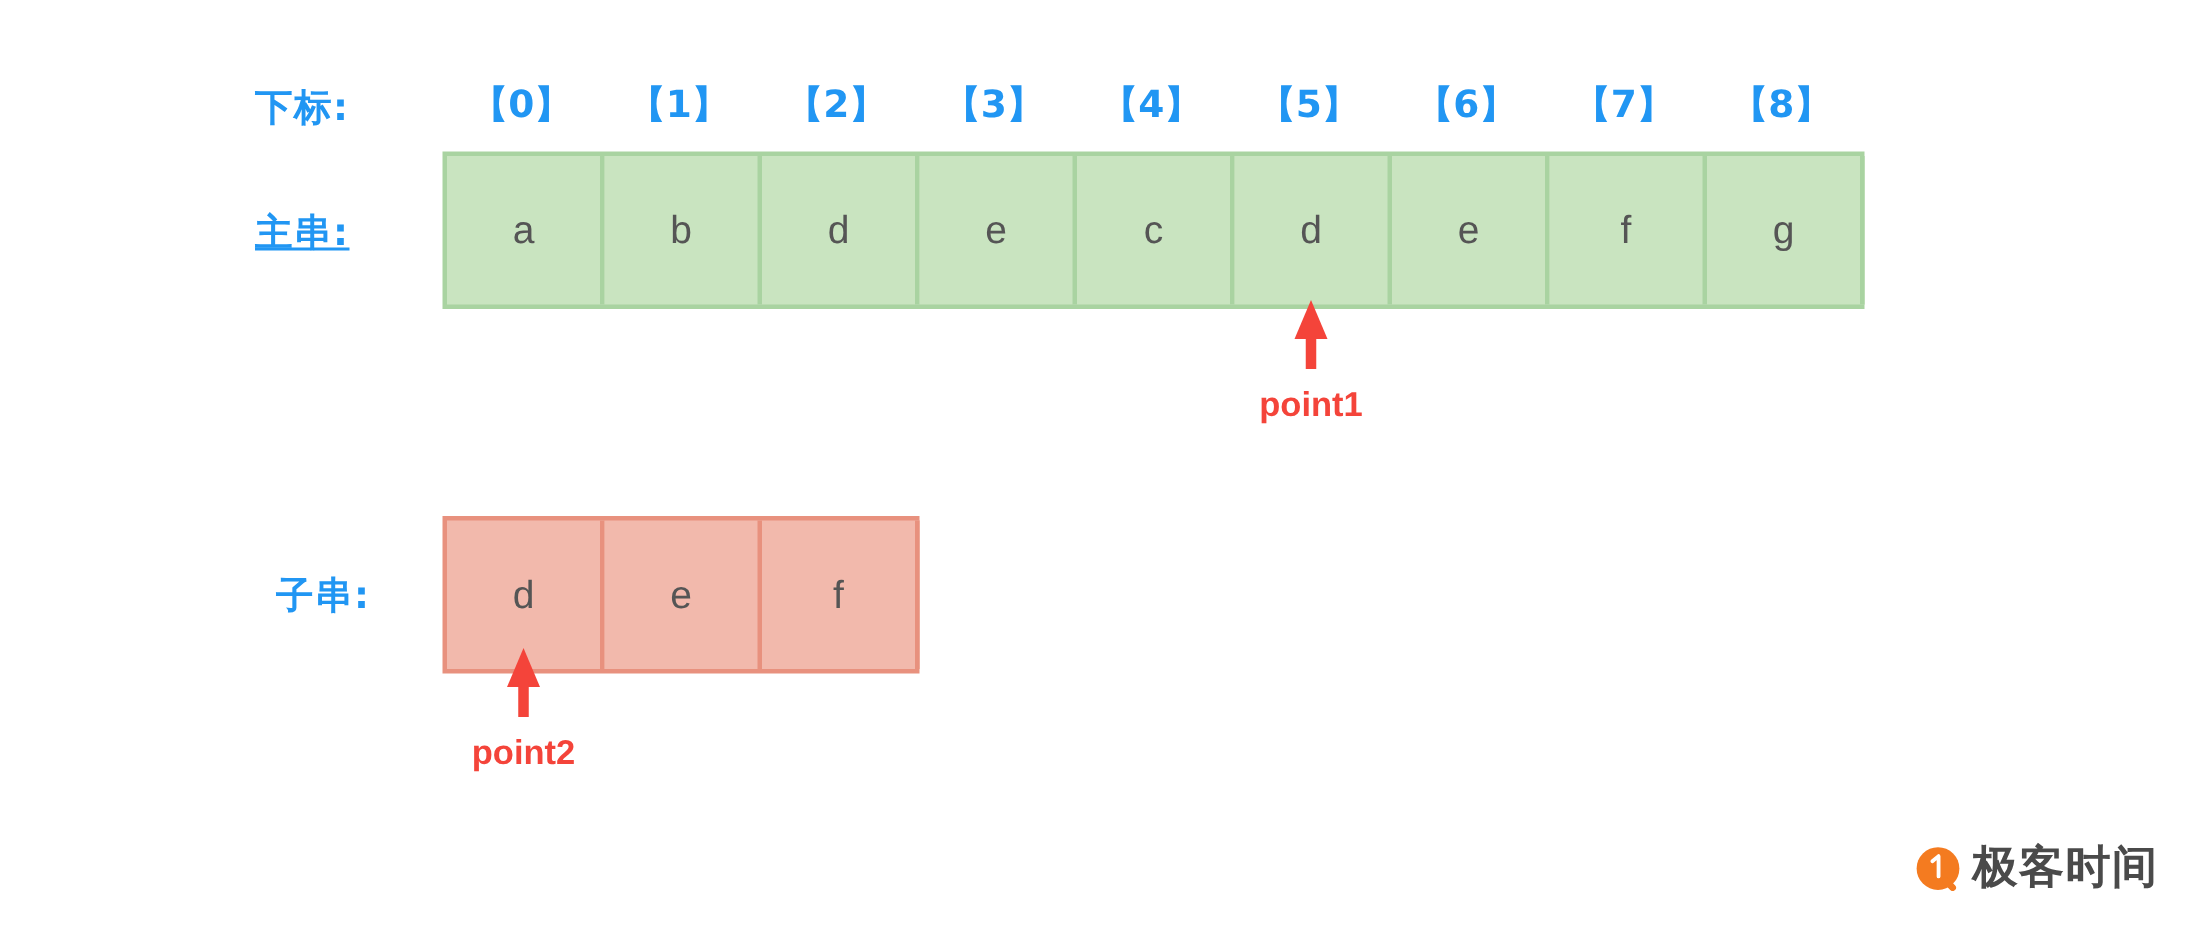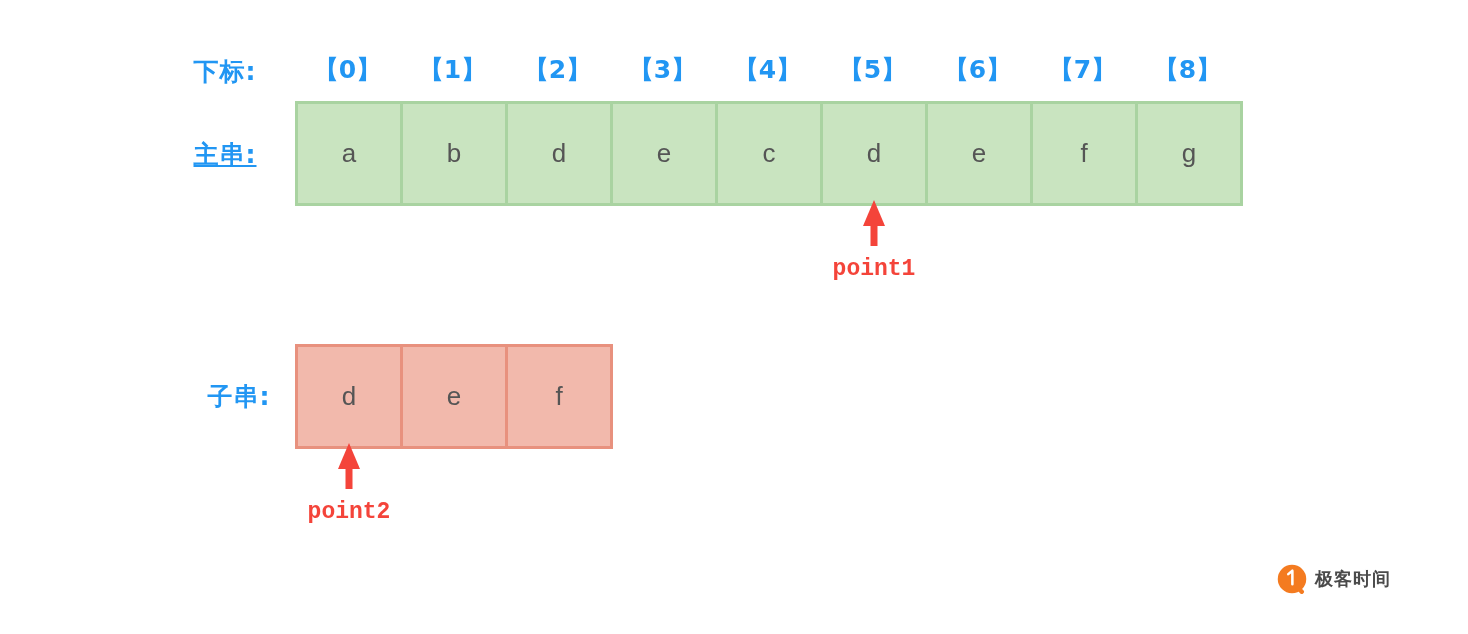--- a/index.html
+++ b/index.html
@@ -24,21 +24,21 @@
   }
 
   
   .row-label {
     position: absolute;
     color: #2196F3;
     font-size: 25px;
     font-weight: 700;
     letter-spacing: 1px;
     white-space: nowrap;
-    text-align: center;
+    text-align: left;
     width: 110px;
     font-family: "DejaVu Sans", "Liberation Sans", sans-serif;
   }
   #label-index  { left: 170px; top: 55px; }
   #label-main   { left: 170px; top: 138px; text-decoration: underline; }
   #label-sub    { left: 184px; top: 380px; }
 
   
   .index-row {
     position: absolute;
@@ -108,42 +108,42 @@
     display: block;
     margin: 0 auto;
   }
   .pointer .ptr-text {
     margin-top: 10px;
     text-align: center;
     color: #F4443A;
     font-size: 23px;
     font-weight: 700;
     white-space: nowrap;
-    font-family: Liberation Mono, monospace;
+    font-family: Liberation Sans, sans-serif;
   }
   #pointer-1 { left: 814px; top: 200px; }
-  #pointer-2 { left: 289px; top: 443px; }
+  #pointer-2 { left: 289px; top: 432px; }
 
   
   #watermark {
     position: absolute;
     left: 1277px;
     top: 564px;
     display: flex;
     align-items: center;
     gap: 8px;
   }
   #watermark .logo-mark {
     width: 30px;
     height: 30px;
     flex: 0 0 30px;
   }
   #watermark .logo-text {
     color: #4a4a4a;
-    font-size: 18px;
+    font-size: 30px;
     font-weight: 700;
     letter-spacing: 1px;
     line-height: 30px;
     font-family: "DejaVu Sans", "Liberation Sans", sans-serif;
   }
 </style>
 </head>
 <body>
 
 <div class="canvas">

